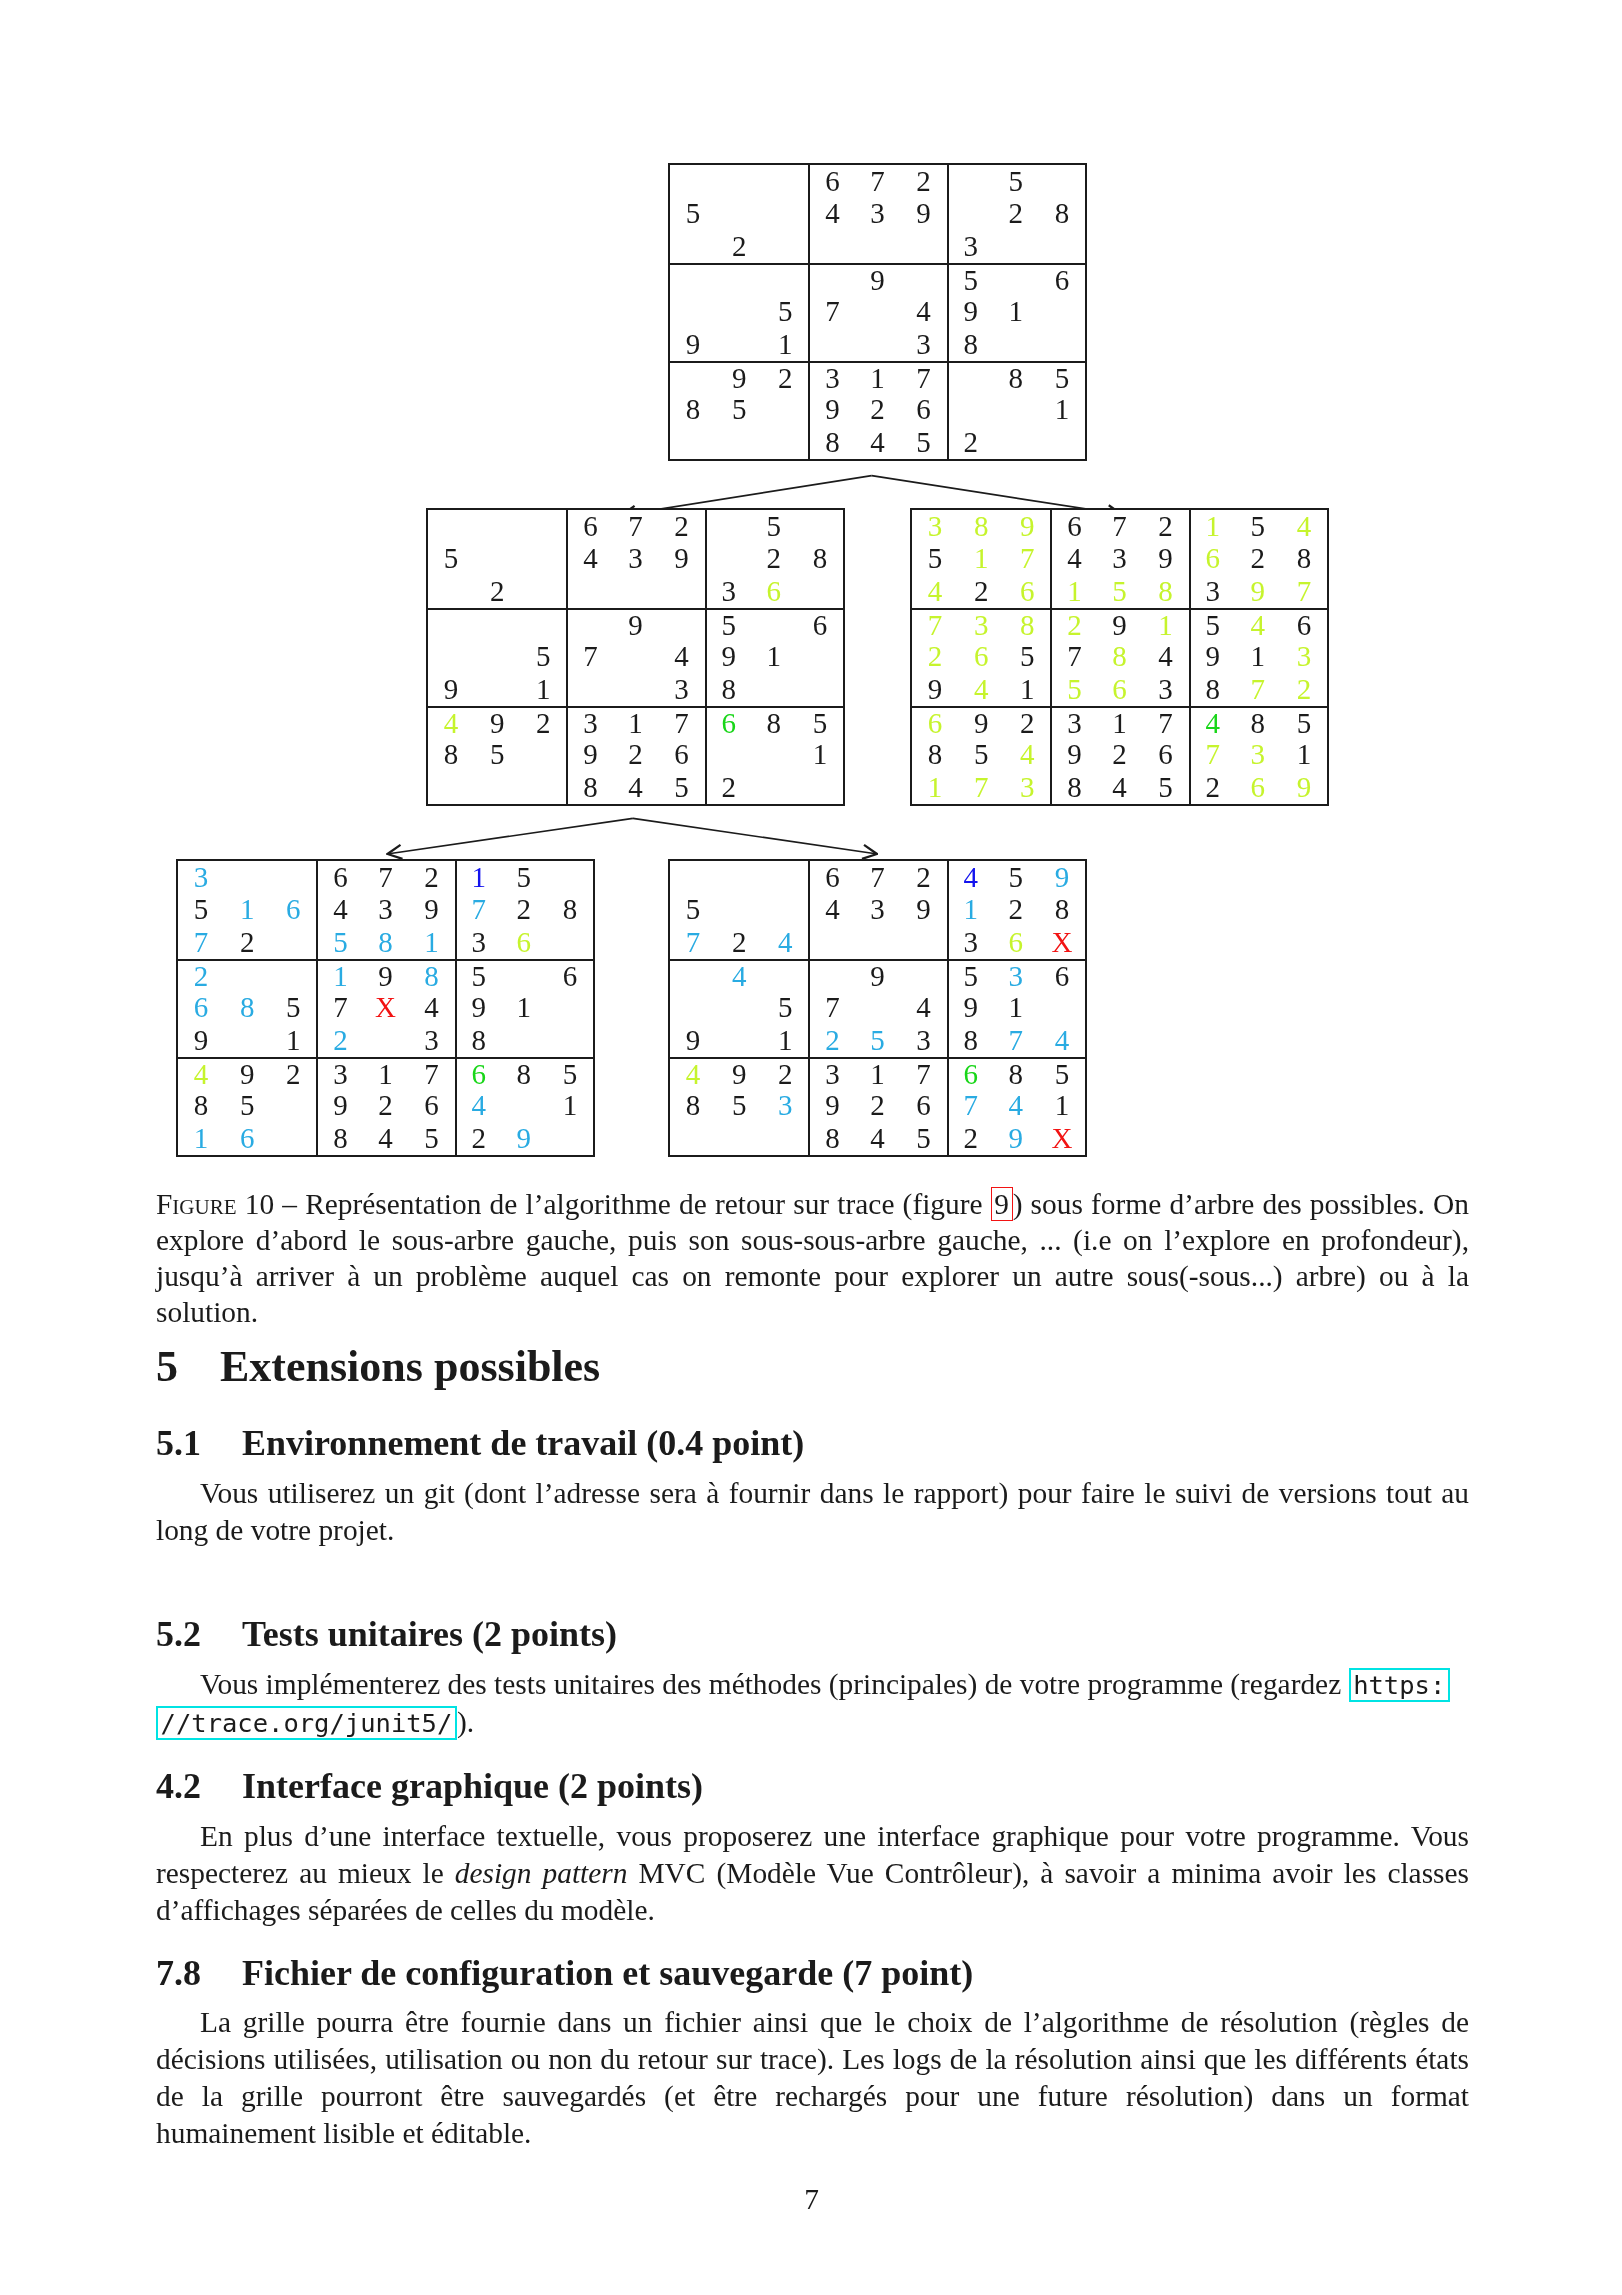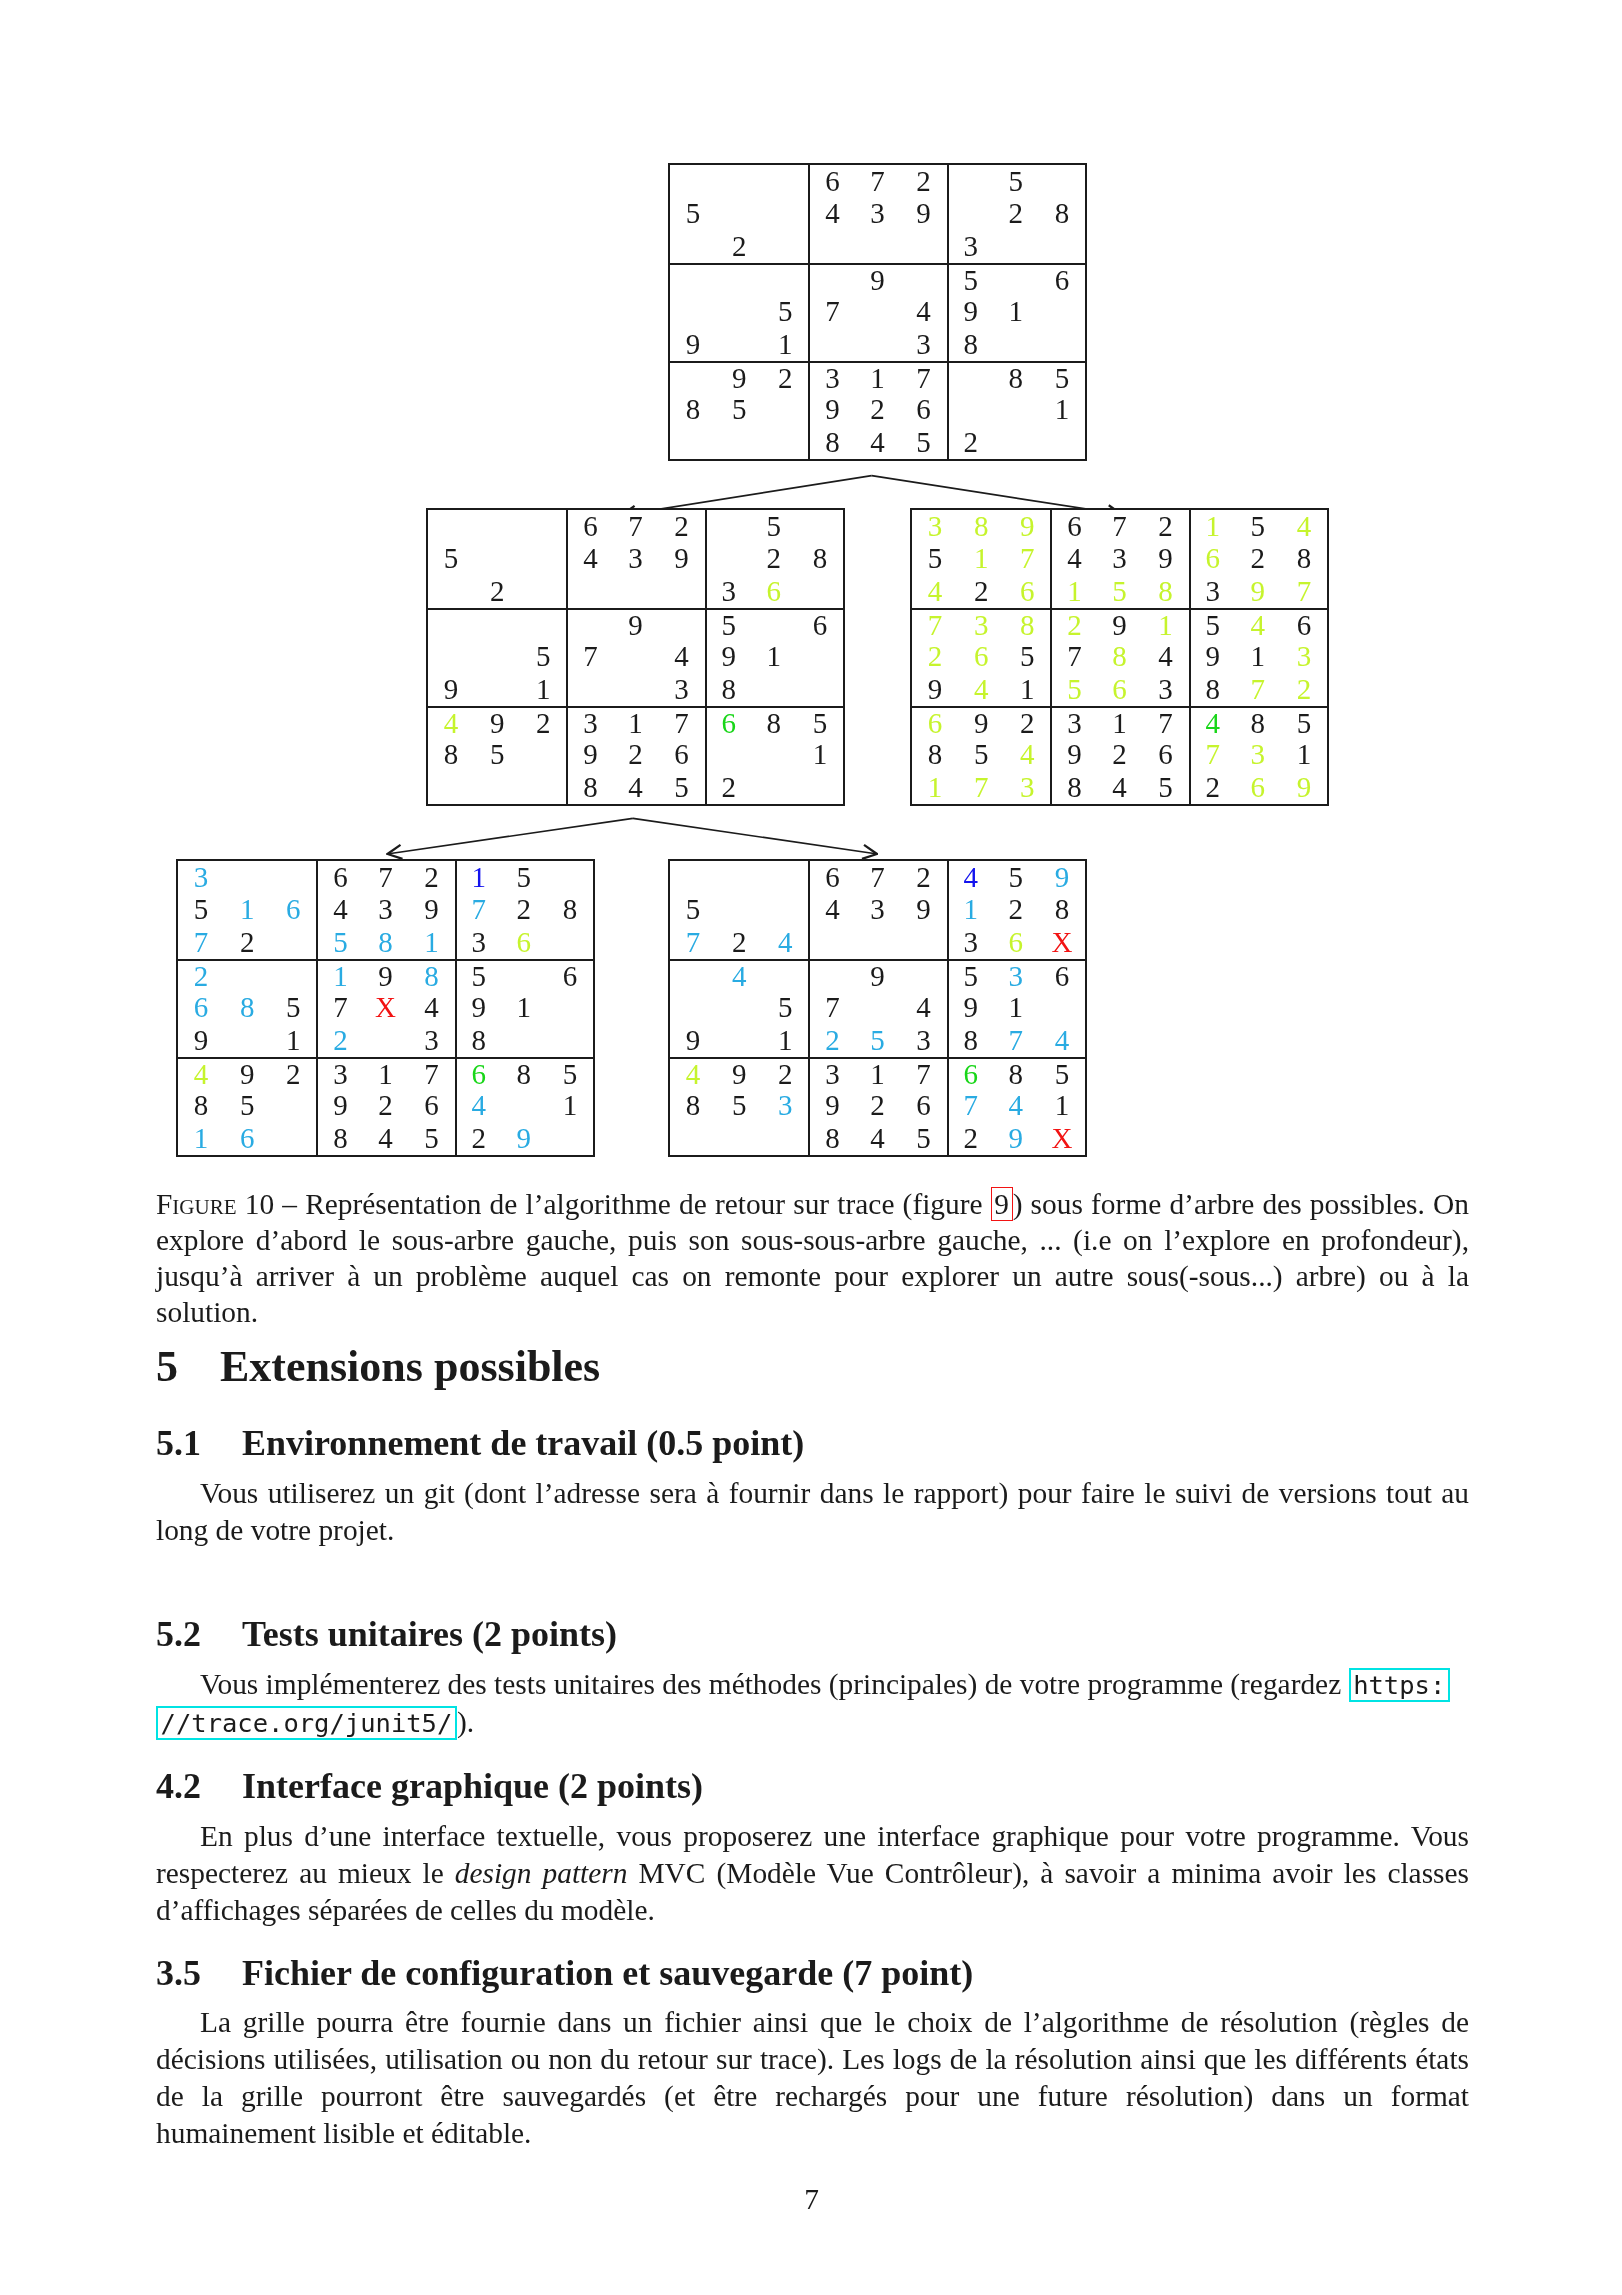--- a/index.html
+++ b/index.html
@@ -492,37 +492,37 @@
 
 <div class="caption">
   <span class="figlabel">Figure 10</span><span> – </span><span>Représentation de l’algorithme de retour sur trace (figure </span><a href="#" class="refbox">9</a><span>) sous forme d’arbre des possibles. On explore d’abord le sous-arbre gauche, puis son sous-sous-arbre gauche, ... (i.e on l’explore en profondeur), jusqu’à arriver à un problème auquel cas on remonte pour explorer un autre sous(-sous...) arbre) ou à la solution.</span>
 </div>
 
 <h1 class="h-sec" id="sec5">
   <span class="num">5</span><span>Extensions possibles</span>
 </h1>
 
 <h2 class="h-sub" id="sub51">
-  <span class="num">5.1</span><span>Environnement de travail (0.5 point)</span>
+  <span class="num">5.1</span><span>Environnement de travail (0.4 point)</span>
 </h2>
 <p class="para" id="para51">Vous utiliserez un git (dont l’adresse sera à fournir dans le rapport) pour faire le suivi de versions tout au long de votre projet.</p>
 
 <h2 class="h-sub" id="sub52">
   <span class="num">5.2</span><span>Tests unitaires (2 points)</span>
 </h2>
 <p class="para" id="para52">
   <span>Vous implémenterez des tests unitaires des méthodes (principales) de votre programme (regardez </span><a href="#" class="urlbox">https:</a><br><a href="#" class="urlbox">//trace.org/junit5/</a><span>).</span>
 </p>
 
 <h2 class="h-sub" id="sub53">
   <span class="num">4.2</span><span>Interface graphique (2 points)</span>
 </h2>
 <p class="para" id="para53">
   <span>En plus d’une interface textuelle, vous proposerez une interface graphique pour votre programme. Vous respecterez au mieux le </span><i>design pattern</i><span> MVC (Modèle Vue Contrôleur), à savoir a minima avoir les classes d’affichages séparées de celles du modèle.</span>
 </p>
 
 <h2 class="h-sub" id="sub54">
-  <span class="num">3.5</span><span>Fichier de configuration et sauvegarde (7 point)</span>
+  <span class="num">7.8</span><span>Fichier de configuration et sauvegarde (7 point)</span>
 </h2>
 <p class="para" id="para54">La grille pourra être fournie dans un fichier ainsi que le choix de l’algorithme de résolution (règles de décisions utilisées, utilisation ou non du retour sur trace). Les logs de la résolution ainsi que les différents états de la grille pourront être sauvegardés (et être rechargés pour une future résolution) dans un format humainement lisible et éditable.</p>
 
 <div class="pagenum">7</div>
 
 
 </body></html>

